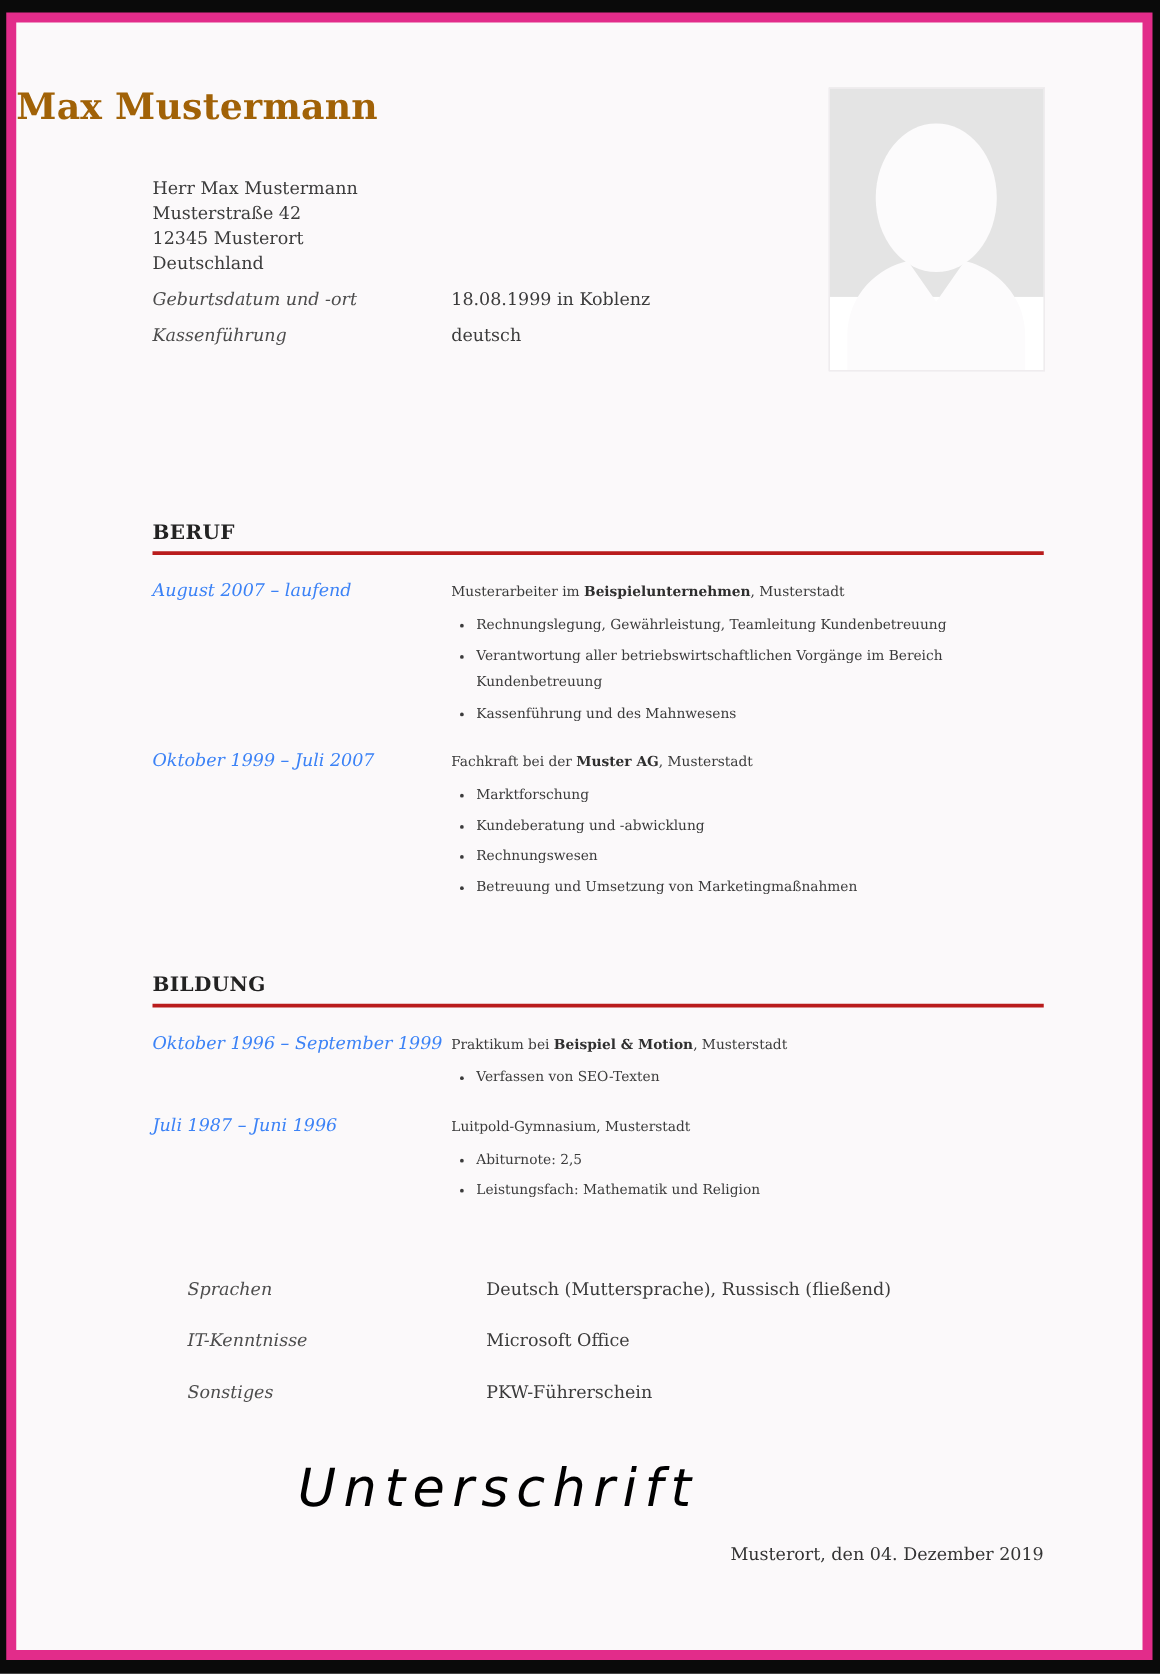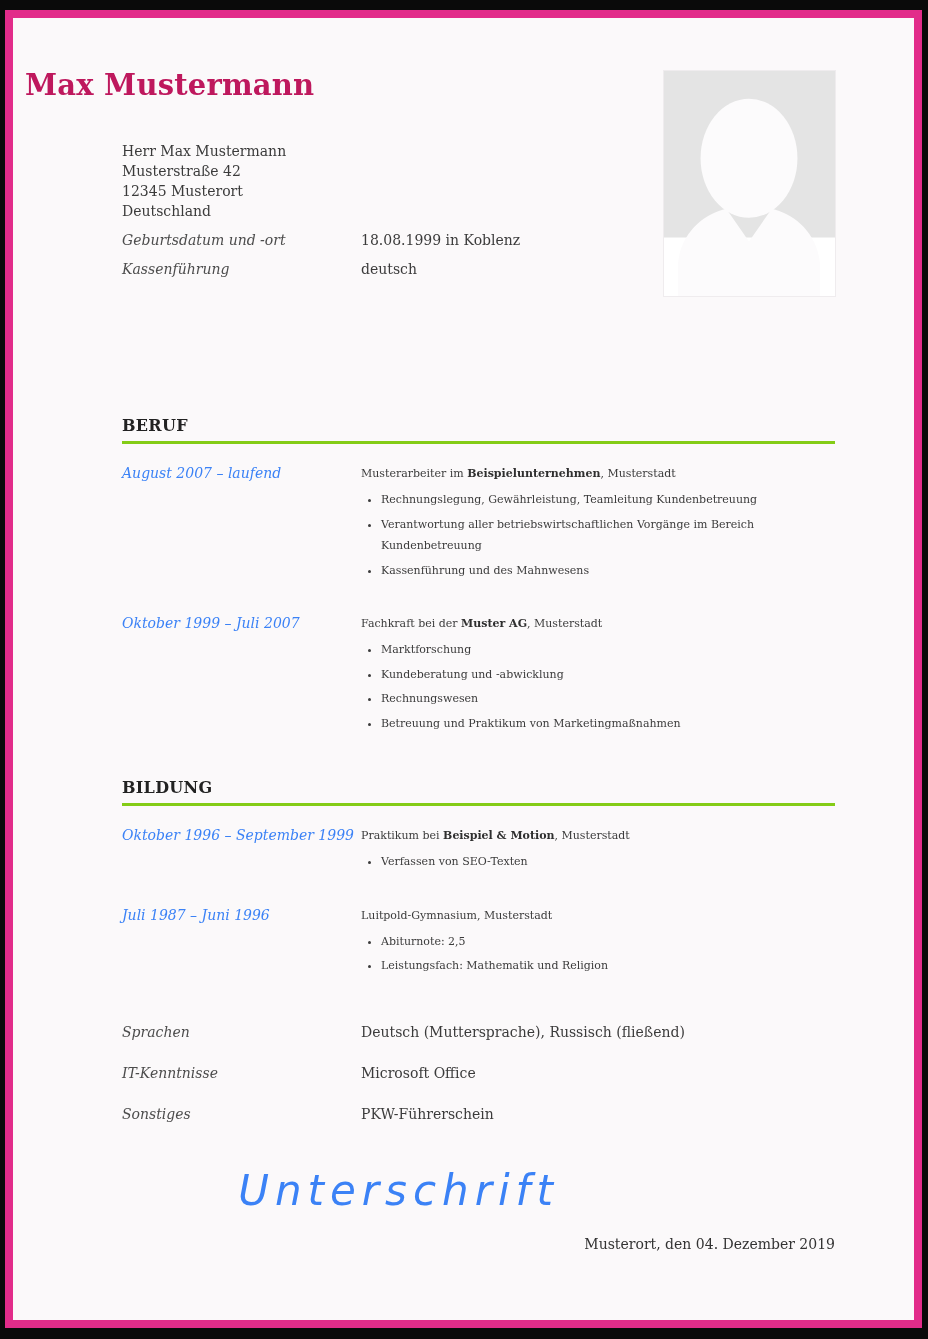--- a/index.html
+++ b/index.html
@@ -6,58 +6,58 @@
   body{
     width:928px;height:1339px;position:relative;
     background:#0a0a0a;
     font-family:"DejaVu Serif","Liberation Serif",serif;
   }
   .frame{position:absolute;top:10px;left:5px;right:6px;bottom:11px;background:#e22c8a;}
   .page{position:absolute;inset:8px;background:#fbf9fa;overflow:hidden;}
   .content{position:absolute;left:109px;right:79px;top:0;bottom:0;}
 
   h1.name{
-    position:absolute;top:50px;left:12px;margin:0;
-    font-size:29px;font-weight:700;color:#be185d;letter-spacing:.2px;line-height:1.2;
+    position:absolute;top:50px;left:0;margin:0;
+    font-size:29px;font-weight:700;color:#a16207;letter-spacing:.2px;line-height:1.2;
   }
 
   .photo{
     position:absolute;top:52px;right:78px;width:173px;height:227px;
     background:#e4e4e4;border:1px solid #efecee;box-sizing:border-box;
   }
   .photo svg{display:block;width:100%;height:100%;}
 
   .contact{position:absolute;top:123px;left:0;right:0;}
   .crow{display:flex;margin-bottom:9px;}
   .clabel{width:239px;flex:none;font-style:italic;color:#4c4c4c;font-size:14px;line-height:20px;}
   .cval{flex:1;color:#3b3b3b;font-size:14px;line-height:20px;}
 
   .sec{position:absolute;left:0;right:0;}
   .sec h2{
     margin:0;font-size:16px;line-height:17px;font-weight:700;color:#222;
-    letter-spacing:.3px;padding-bottom:7px;border-bottom:3px solid #84cc16;
+    letter-spacing:.3px;padding-bottom:7px;border-bottom:3px solid #b91c1c;
   }
   .entry{display:flex;margin-top:19px;}
-  .entry + .entry{margin-top:29px;}
+  .entry + .entry{margin-top:15px;}
   .period{width:239px;flex:none;font-style:italic;color:#3b82f6;font-size:14px;line-height:21px;}
   .ebody{flex:1;color:#3b3b3b;font-size:11px;line-height:21px;}
   .etitle strong{font-weight:700;color:#2f2f2f;}
   .ebody ul{margin:5px 0 0 0;padding-left:20px;max-width:452px;}
   .ebody li{margin-bottom:3px;line-height:21.5px;}
 
-  .krow{display:flex;}
+  .krow{display:flex;margin-left:28px;}
   .krow:first-of-type{margin-top:19px;}
   .krow + .krow{margin-top:21px;}
   .klabel{width:239px;flex:none;font-style:italic;color:#4c4c4c;font-size:14px;line-height:20px;}
   .kval{flex:1;color:#3b3b3b;font-size:14px;line-height:20px;}
 
   .sig-script{
     position:absolute;top:1148px;left:0;right:160px;text-align:center;
     font-family:"DejaVu Sans","Liberation Sans",sans-serif;
-    font-style:italic;font-size:42px;color:#3b82f6;letter-spacing:6px;
+    font-style:italic;font-size:42px;color:#000000;letter-spacing:6px;
   }
   .sig-date{
     position:absolute;top:1218px;right:0;
     font-size:14px;color:#333;
   }
 </style>
 </head>
 <body>
 
 <div class="frame">
@@ -113,21 +113,21 @@
           </div>
         </div>
         <div class="entry">
           <div class="period">Oktober 1999 – Juli 2007</div>
           <div class="ebody">
             <div class="etitle"><span>Fachkraft bei der </span><strong>Muster AG</strong><span>, Musterstadt</span></div>
             <ul>
               <li>Marktforschung</li>
               <li>Kundeberatung und -abwicklung</li>
               <li>Rechnungswesen</li>
-              <li>Betreuung und Praktikum von Marketingmaßnahmen</li>
+              <li>Betreuung und Umsetzung von Marketingmaßnahmen</li>
             </ul>
           </div>
         </div>
       </section>
 
       <section class="sec" style="top:761px">
         <h2>BILDUNG</h2>
         <div class="entry">
           <div class="period">Oktober 1996 – September 1999</div>
           <div class="ebody">

